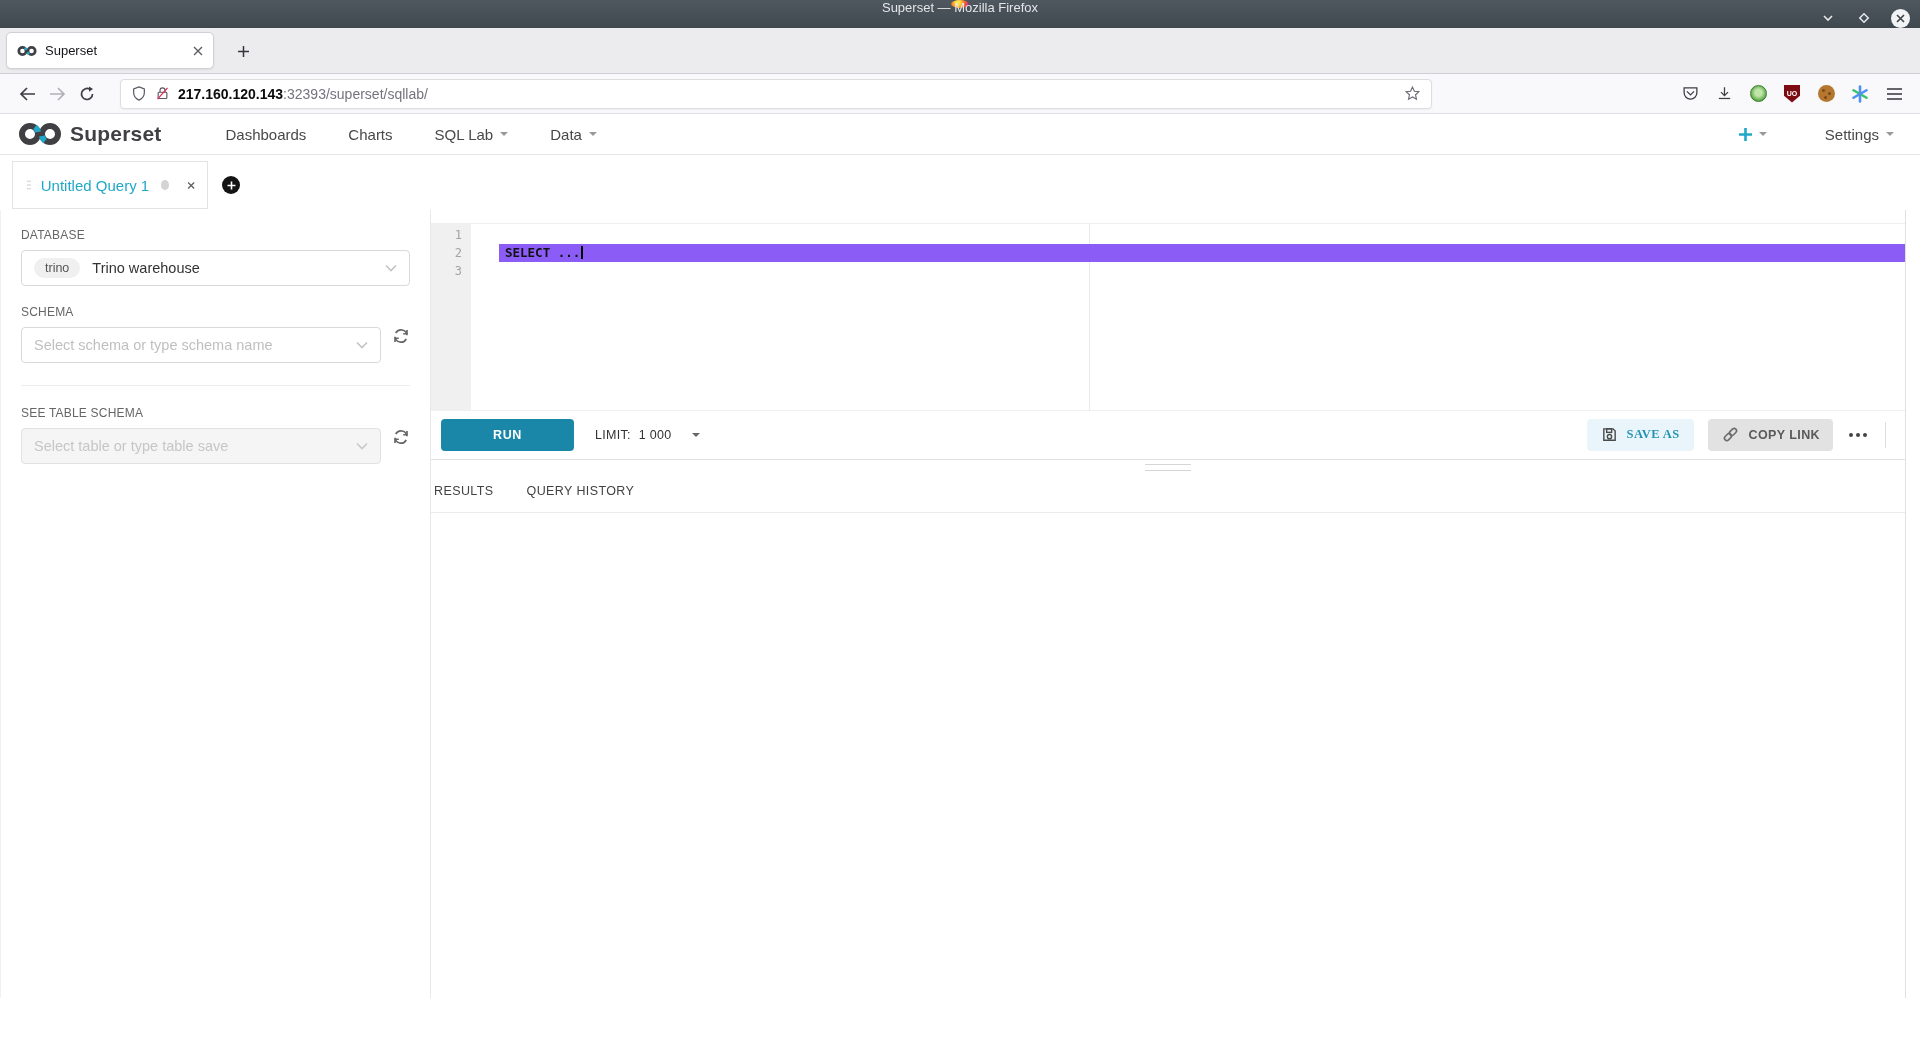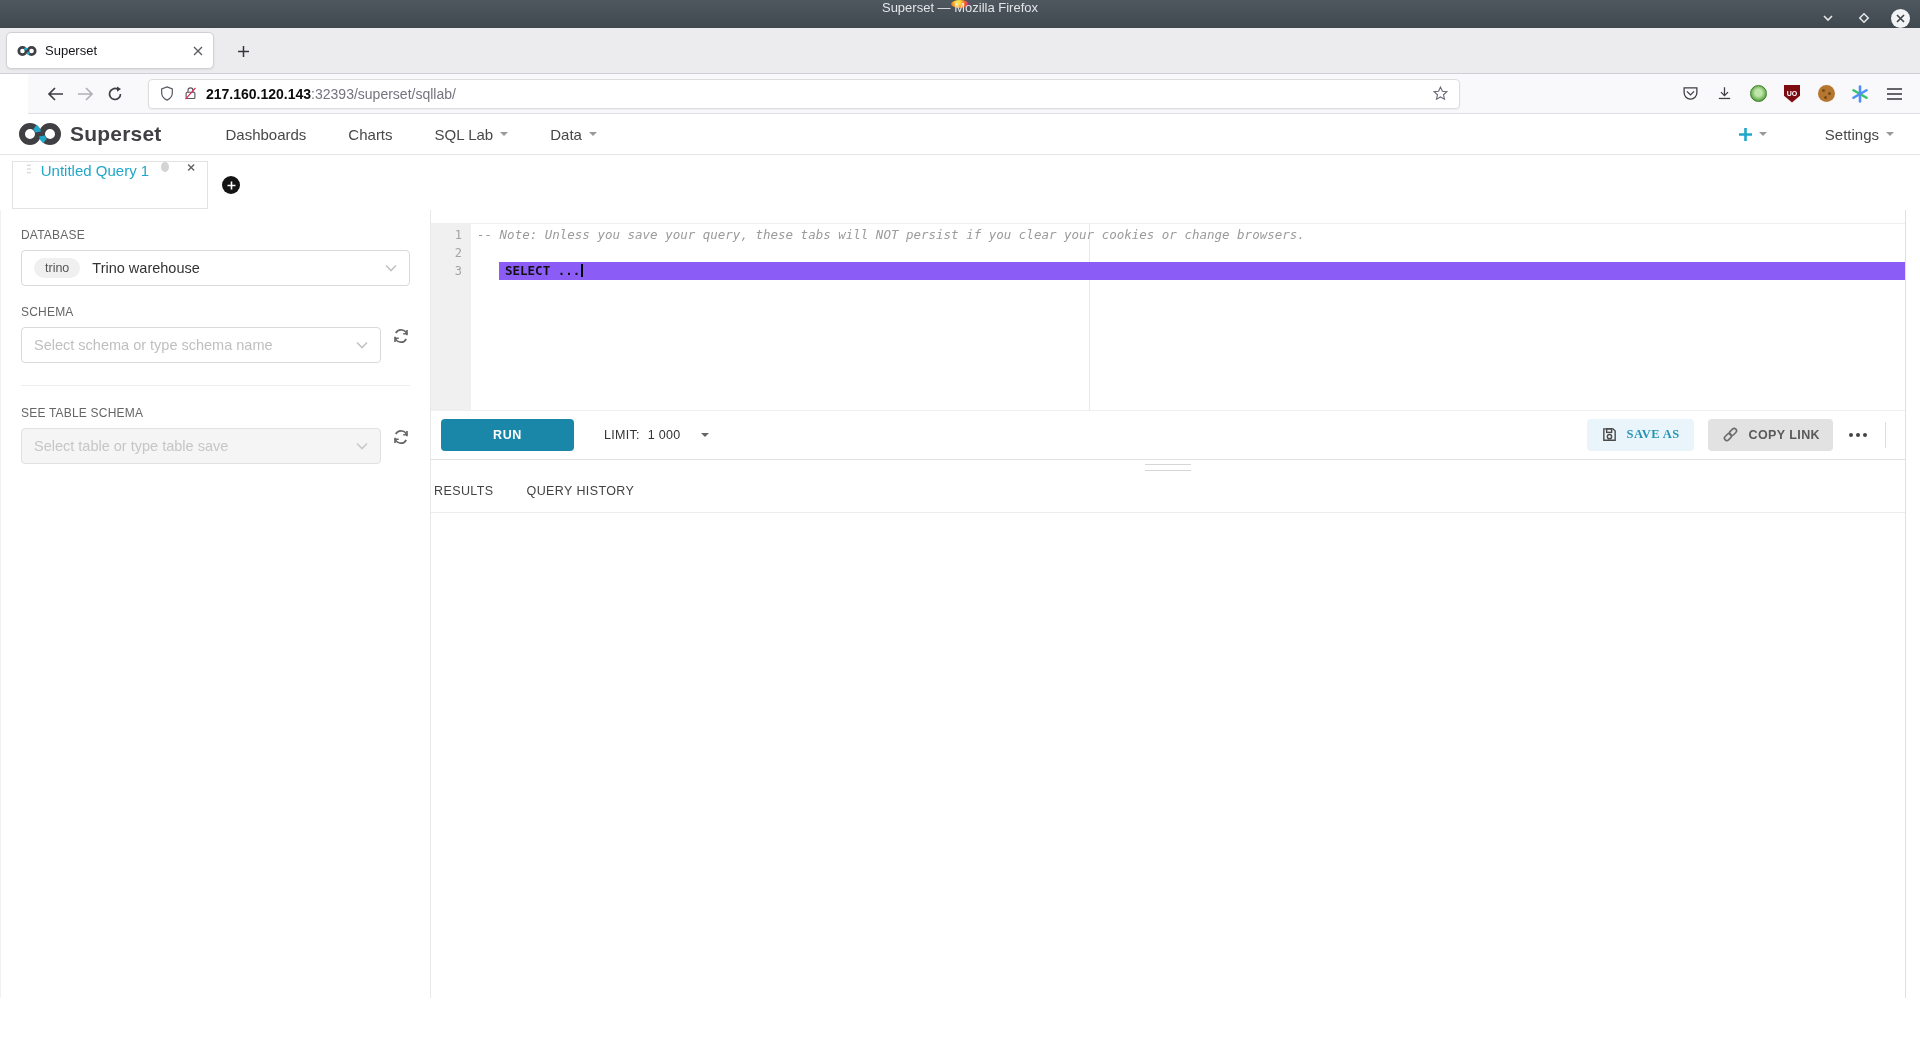--- a/index.html
+++ b/index.html
@@ -34,21 +34,21 @@
     border:1px solid #d0d0d7; border-radius:5px;
     display:flex; align-items:center; padding:0 10px; gap:8px;
     box-shadow:0 1px 2px rgba(0,0,0,.08);
   }
   .browser-tab .t-title { font-size:13px; color:#15141a; flex:1; }
   .newtab-btn { width:30px; height:30px; margin:0 0 7px 14px; border-radius:4px;
     display:flex; align-items:center; justify-content:center; }
 
   .urlbar-row {
     height:40px; background:#f9f9fb; border-bottom:1px solid #dfdfe3;
-    display:flex; align-items:center; padding:0 12px;margin-left:28px;
+    display:flex; align-items:center; padding:0 12px;
   }
   .navbtn { width:30px; height:30px; display:flex; align-items:center; justify-content:center; border-radius:4px; }
   .url-field {
     margin-left:18px; width:1312px; height:30px; background:#fff;
     border:1px solid #ddd; border-radius:4px; display:flex; align-items:center;
     padding:0 10px; gap:8px; box-shadow:0 1px 2px rgba(0,0,0,.05);
   }
   .url-text { font-size:14px; color:#0c0c0d; white-space:nowrap; }
   .url-text .u-rest { color:#74747e; }
   .ext-icons { margin-left:auto; display:flex; align-items:center; gap:14px; padding-right:4px; }
@@ -70,21 +70,21 @@
   .caret { width:0; height:0; border:4px solid transparent; border-top-color:#999; margin-top:4px; }
   .nav-right { margin-left:auto; display:flex; align-items:center; gap:58px; padding-right:8px; }
   .plus-menu { display:flex; align-items:center; gap:6px; }
   .settings { font-size:15px; color:#484848; display:flex; align-items:center; gap:7px; }
 
   
   .querytab-bar { height:55px; background:#fff; position:relative; }
   .query-tab {
     position:absolute; left:12px; top:6px; width:196px; height:48px;
     background:#fff; border:1px solid #e3e3e3;
-    display:flex; padding:0 12px 0 14px; gap:10px;
+    display:flex; align-items:center; padding:0 12px 0 14px; gap:10px;
   }
   .qt-label { color:#20A7C9; font-size:15px; white-space:nowrap; }
   .qt-dot { width:10px; height:10px; border-radius:50%; background:#d4d4d4; margin-left:2px; }
   .qt-close { margin-left:8px; }
   .add-tab { position:absolute; left:222px; top:21px; width:18px; height:18px; border-radius:50%;
     background:#141414; display:flex; align-items:center; justify-content:center; }
 
   
   .content { display:flex; width:1906px; align-items:stretch; height:788px; }
   .sidebar { width:430px; padding:18px 20px 0 20px; border-left:1px solid #f1f1f1; }
@@ -115,21 +115,21 @@
   .code-row.active { background:#8b5cf6;margin-left:28px; }
   .comment { color:#9b9b9b; font-style:italic; }
   .keywordline { color:#111; font-weight:bold; }
   .cursor { display:inline-block; width:1.5px; height:13px; background:#000; vertical-align:-2px; margin-left:1px; }
   .ruler { position:absolute; left:618px; top:0; bottom:0; width:1px; background:#e9e9e9; z-index:0; }
 
   
   .ed-toolbar { margin-top:7px; height:33px; display:flex; align-items:center; padding:0 19px 0 10px; }
   .run-btn { width:133px; height:32px; background:#1B87A8; color:#fff; border:none; border-radius:4px;
     font-family:"Liberation Sans",sans-serif; font-size:12.5px; font-weight:bold; letter-spacing:.6px; }
-  .limit { margin-left:30px; display:flex; align-items:center; gap:8px; font-size:12.5px; color:#333; letter-spacing:.3px;justify-content:space-between; }
+  .limit { margin-left:21px; display:flex; align-items:center; gap:8px; font-size:12.5px; color:#333; letter-spacing:.3px;justify-content:space-between; }
   .limit .caret { border-top-color:#666; margin-left:12px; }
   .tb-right { margin-left:auto; display:flex; align-items:center; gap:14px; }
   .btn-saveas { height:32px; padding:0 14px; background:#e9f5fa; border:none; border-radius:4px;
     display:flex; align-items:center; gap:9px; }
   .btn-saveas span { color:#2492b3; font-size:12.5px; font-weight:bold; letter-spacing:.4px;font-family:Liberation Serif, serif; }
   .btn-copylink { height:32px; padding:0 13px; background:#e2e2e2; border:none; border-radius:4px;
     display:flex; align-items:center; gap:9px; }
   .btn-copylink span { color:#5a5a5a; font-size:12.5px; font-weight:bold; letter-spacing:.4px; }
   .more-dots { display:flex; gap:3px; padding:4px 2px; }
   .more-dots i { width:4px; height:4px; border-radius:50%; background:#444; }
@@ -374,21 +374,20 @@
   <div class="main">
 
     <div class="editor">
       <div class="gutter">
         <div class="gnum">1</div>
         <div class="gnum">2</div>
         <div class="gnum">3</div>
       </div>
       <div class="code">
         <div class="ruler"></div>
-        <div class="code-row comment">-- Note: Unless you save your query, these tabs will NOT persist if you clear your cookies or change browsers.</div>
         <div class="code-row"></div>
         <div class="code-row active keywordline"><span>SELECT ...</span><span class="cursor"></span></div>
       </div>
     </div>
 
     <div class="ed-toolbar">
       <button class="run-btn">RUN</button>
       <div class="limit">
         <span>LIMIT:</span>
         <span>1 000</span>

